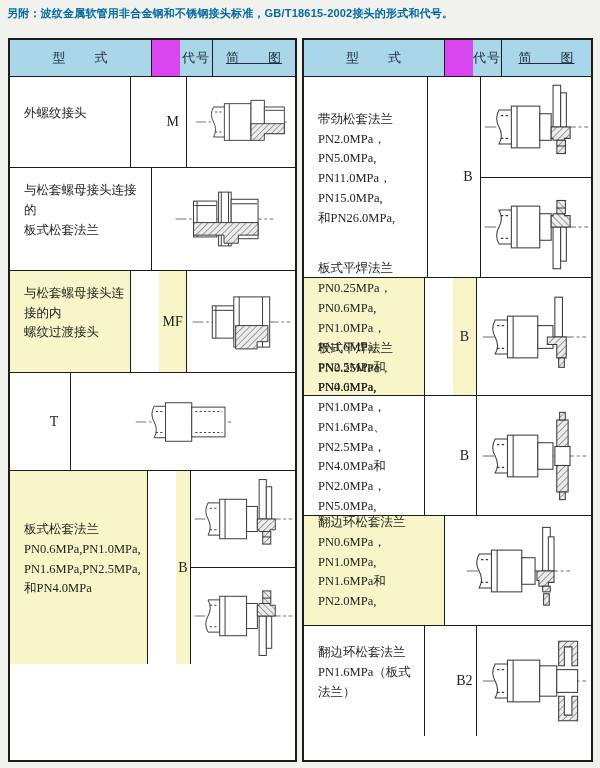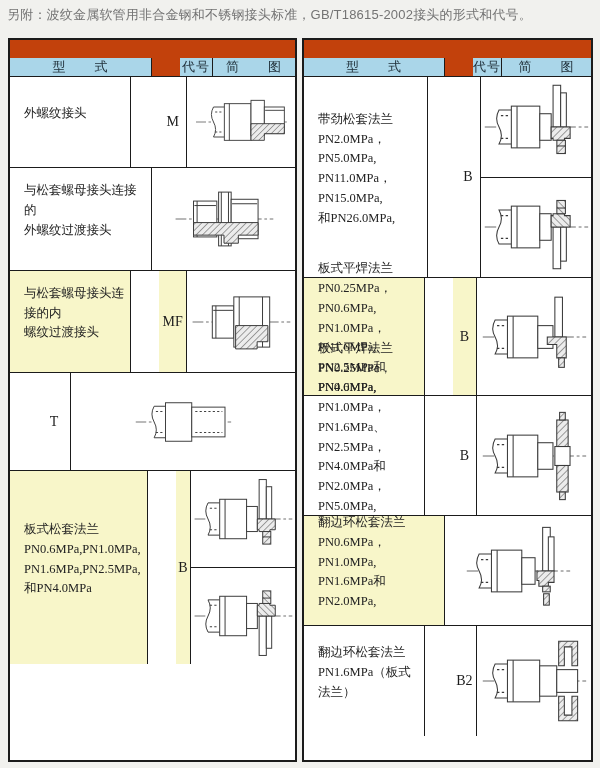--- a/index.html
+++ b/index.html
@@ -6,38 +6,38 @@
   body{
     width:600px;height:768px;
     background:#f1f1ee;
     font-family:"Liberation Sans","DejaVu Sans",sans-serif;
     color:#1c1c1c;
     position:relative;
     overflow:hidden;
   }
   .page-title{
     position:absolute;left:7px;top:6px;width:586px;
-    font-size:13px;font-weight:normal;color:#737373;
+    font-size:11px;font-weight:bold;color:#0369a1;
     font-family:"Liberation Sans","DejaVu Sans",sans-serif;
     letter-spacing:0.2px;
   }
   .tbl{
     position:absolute;top:38px;
     border:2px solid #1b1b1b;
     background:#fff;
     box-sizing:border-box;
     display:flex;flex-direction:column;
   }
   .tbl-left{left:8px;width:289px;height:724px;}
   .tbl-right{left:302px;width:291px;height:724px;}
   .row{display:flex;flex-direction:row;border-bottom:1px solid #1b1b1b;box-sizing:border-box;}
   .row:last-child{border-bottom:none;}
   .cell{border-right:1px solid #1b1b1b;box-sizing:border-box;display:flex;align-items:center;background:#fff;}
-  .cell:last-child{border-right:none;}
-  .hdr{background:#c2410c;height:37px;align-items:flex-end;}
+  .cell:last-child{border-right:none;text-decoration:underline;}
+  .hdr{background:#d946ef;height:37px;}
   .hdr .cell{background:#aad6e9;justify-content:center;font-size:13px;color:#20303a;letter-spacing:1px;}
   .c-type{width:142px;padding:4px 6px 20px 14px;justify-content:flex-start;}
   .tbl-right .c-type{width:141px;}
   .c-code{width:33px;justify-content:center;font-family:"Liberation Serif","DejaVu Serif",serif;font-size:14px;margin-left:28px;}
   .tbl-right .c-code{width:29px;}
   .c-diag{flex:1;justify-content:center;padding:2px;}
   .type-text{
     font-family:"Liberation Serif","DejaVu Serif",serif;
     font-size:12.5px;line-height:1.58;white-space:pre-line;color:#222;
   }
@@ -111,21 +111,21 @@
         <line x1="87" y1="34" x2="110" y2="34"></line>
         <polygon points="70,50 110,50 110,62 86,62 86,70 70,70" fill="url(#h)"></polygon>
       </svg>
     </div>
   </div>
 
 
   <div class="row" style="height:103px">
     <div class="cell c-type">
         <span class="type-text">与松套螺母接头连接的
-外螺纹过渡接头</span>
+板式松套法兰</span>
       </div>
     <div class="cell c-diag">
       <svg class="dg" width="104" height="88" viewBox="0 0 116 96" stroke="#3a3a3a" stroke-width="1.1" fill="none">
         <line x1="4" y1="48" x2="113" y2="48" stroke-width="0.8" stroke-dasharray="12 3 3 3"></line>
         <rect x="24" y="28" width="26" height="40" fill="#ffffff"></rect>
         <line x1="28" y1="28" x2="28" y2="68"></line>
         <line x1="25" y1="33" x2="49" y2="33"></line>
         <rect x="52" y="18" width="14" height="60" fill="#ffffff"></rect>
         <line x1="55" y1="18" x2="55" y2="78"></line>
         <line x1="63" y1="18" x2="63" y2="78"></line>

